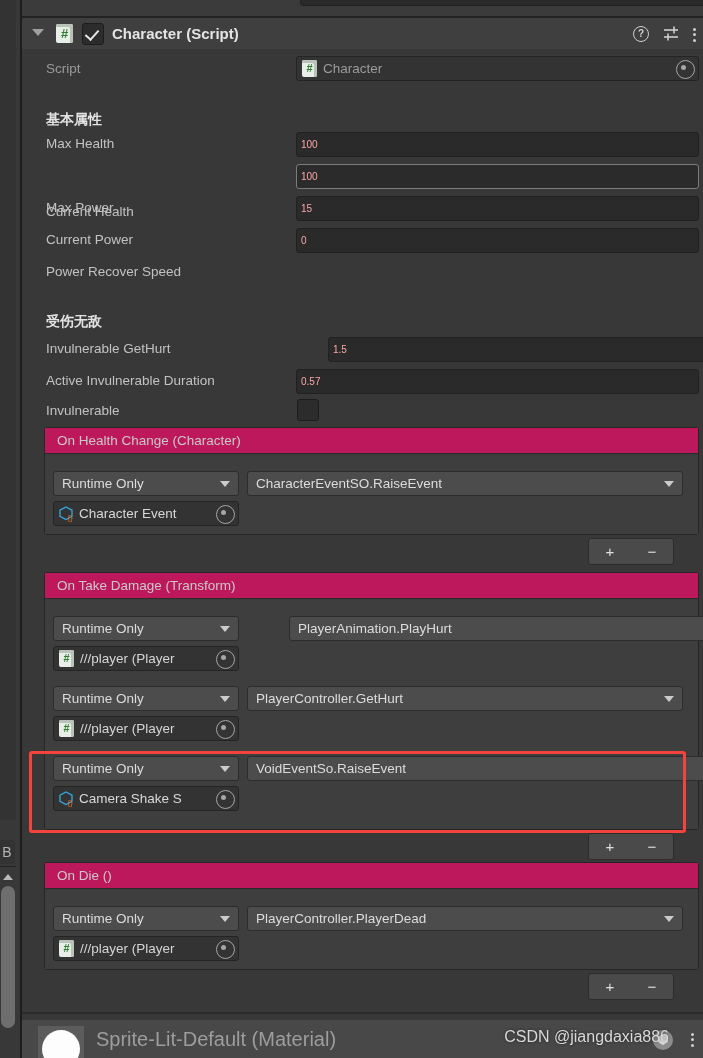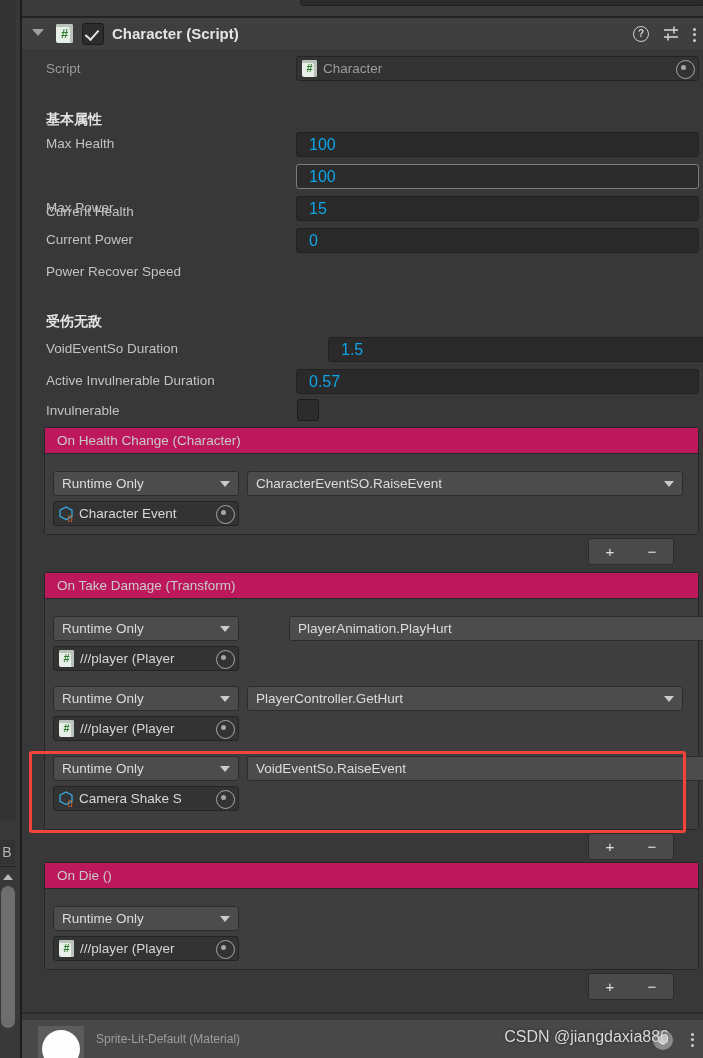--- a/index.html
+++ b/index.html
@@ -56,21 +56,21 @@
   .ic-preset svg{display:block;}
   .ic-dots{width:4px;height:18px;}
   .ic-dots i{display:block;width:3px;height:3px;background:#cfcfcf;border-radius:50%;margin:2.5px 0;}
   .lbl{position:absolute;height:24px;line-height:24px;color:#c2c2c2;font-size:13.5px;white-space:nowrap;}
   .lbl.dim{color:#9a9a9a;}
   .sec{position:absolute;height:22px;line-height:22px;color:#e2e2e2;font-weight:bold;font-size:14px;}
 
   .field{position:absolute;height:25px;background:#2a2a2a;border:1px solid #212121;border-radius:3px;
      box-sizing:border-box;}
   .field.focus{border:1px solid #7c7c7c;background:#2b2b2b;}
-  .field .val{position:absolute;left:12px;top:0;height:23px;line-height:23px;color:#0ea5e9;font-size:16px;}
+  .field .val{position:absolute;left:4px;top:0;height:23px;line-height:23px;color:#fca5a5;font-size:10px;}
   .objfield{position:absolute;height:25px;background:#333333;border:1px solid #242424;border-radius:3px;
      box-sizing:border-box;}
   .objfield .oname{position:absolute;left:26px;top:0;height:23px;line-height:23px;color:#9b9b9b;font-size:13.5px;}
   .objfield .opick{position:absolute;right:3px;top:3px;width:17px;height:17px;border:1.6px solid #a6a6a6;
      border-radius:50%;}
   .objfield .opick:after{content:"";position:absolute;left:4px;top:4px;width:5px;height:5px;background:#a6a6a6;border-radius:50%;}
   .objfield .cs-icon{left:5px;top:3px;width:15px;height:17px;}
   .objfield .cs-icon .hash{width:15px;height:17px;line-height:17px;font-size:11px;}
 
   
@@ -93,21 +93,21 @@
   .addrem span{color:#e0e0e0;font-size:15px;line-height:1;}
 
   
   .redbox{position:absolute;border:3px solid #f4433c;border-radius:3px;box-sizing:border-box;pointer-events:none;}
 
   
   .foot-sep{position:absolute;left:22px;top:1012px;width:681px;height:2px;background:#2b2b2b;}
   .footer{position:absolute;left:22px;top:1020px;width:681px;height:38px;background:#484848;}
   .foot-thumb{position:absolute;left:38px;top:1026px;width:46px;height:32px;background:#5c5c5c;overflow:hidden;}
   .foot-ball{position:absolute;left:42px;top:1030px;width:38px;height:38px;border-radius:50%;background:#fdfdfd;}
-  .foot-title{position:absolute;left:96px;top:1027px;height:24px;line-height:24px;color:#9d9d9d;font-size:12px;}
+  .foot-title{position:absolute;left:96px;top:1027px;height:24px;line-height:24px;color:#9d9d9d;font-size:20px;}
   .foot-dots{position:absolute;right:8px;top:1030px;width:4px;height:18px;}
   .foot-dots i{display:block;width:3px;height:3px;background:#cfcfcf;border-radius:50%;margin:2.5px 0;}
   .unity-mark{position:absolute;right:30px;top:1030px;width:20px;height:20px;border-radius:50%;
      background:#9a9a9a;opacity:.85;}
   .unity-mark:after{content:"";position:absolute;left:5px;top:4px;width:10px;height:11px;
      background:#ffffff;clip-path:polygon(50% 0,100% 27%,100% 73%,50% 100%,0 73%,0 27%);}
   .watermark{position:absolute;right:34px;top:1026px;height:22px;line-height:22px;
      color:#d9d9d9;font-size:16px;white-space:nowrap;text-shadow:0 0 3px rgba(0,0,0,.55);}
 </style>
 </head>
@@ -184,21 +184,21 @@
 
   <div class="lbl" style="left:46px;top:228px;">Current Power</div>
   <div class="field" style="left:296px;top:228px;width:403px;">
     <div class="val">0</div>
   </div>
 
   <div class="lbl" style="left:46px;top:260px;">Power Recover Speed</div>
 
   <div class="sec" style="left:46px;top:310px;">受伤无敌</div>
 
-  <div class="lbl" style="left:46px;top:337px;">VoidEventSo Duration</div>
+  <div class="lbl" style="left:46px;top:337px;">Invulnerable GetHurt</div>
   <div class="field" style="left:296px;top:337px;width:436px;margin-left:32px;">
     <div class="val">1.5</div>
   </div>
 
   <div class="lbl" style="left:46px;top:369px;">Active Invulnerable Duration</div>
   <div class="field" style="left:296px;top:369px;width:403px;">
     <div class="val">0.57</div>
   </div>
 
   <div class="lbl" style="left:46px;top:399px;">Invulnerable</div>
@@ -293,20 +293,24 @@
   <div class="addrem" style="left:588px;top:833px;width:86px;">
     <span>+</span>
     <span>−</span>
   </div>
 
   <div class="evt" style="left:44px;top:862px;width:655px;height:108px;">
     <div class="evt-title">On Die ()</div>
     <div class="evt-body">
       <div class="popup" style="left:8px;top:16px;width:186px;">
         <div class="ptxt">Runtime Only</div>
+        <div class="parr"></div>
+      </div>
+      <div class="popup" style="left:202px;top:16px;width:436px;">
+        <div class="ptxt">PlayerController.PlayerDead</div>
         <div class="parr"></div>
       </div>
       <div class="objfield" style="left:8px;top:46px;width:186px;">
         <div class="cs-icon">
             <span class="hash">#</span>
           </div>
         <div class="oname" style="color:#d5d5d5;">///player (Player</div>
         <div class="opick"></div>
       </div>
     </div>

